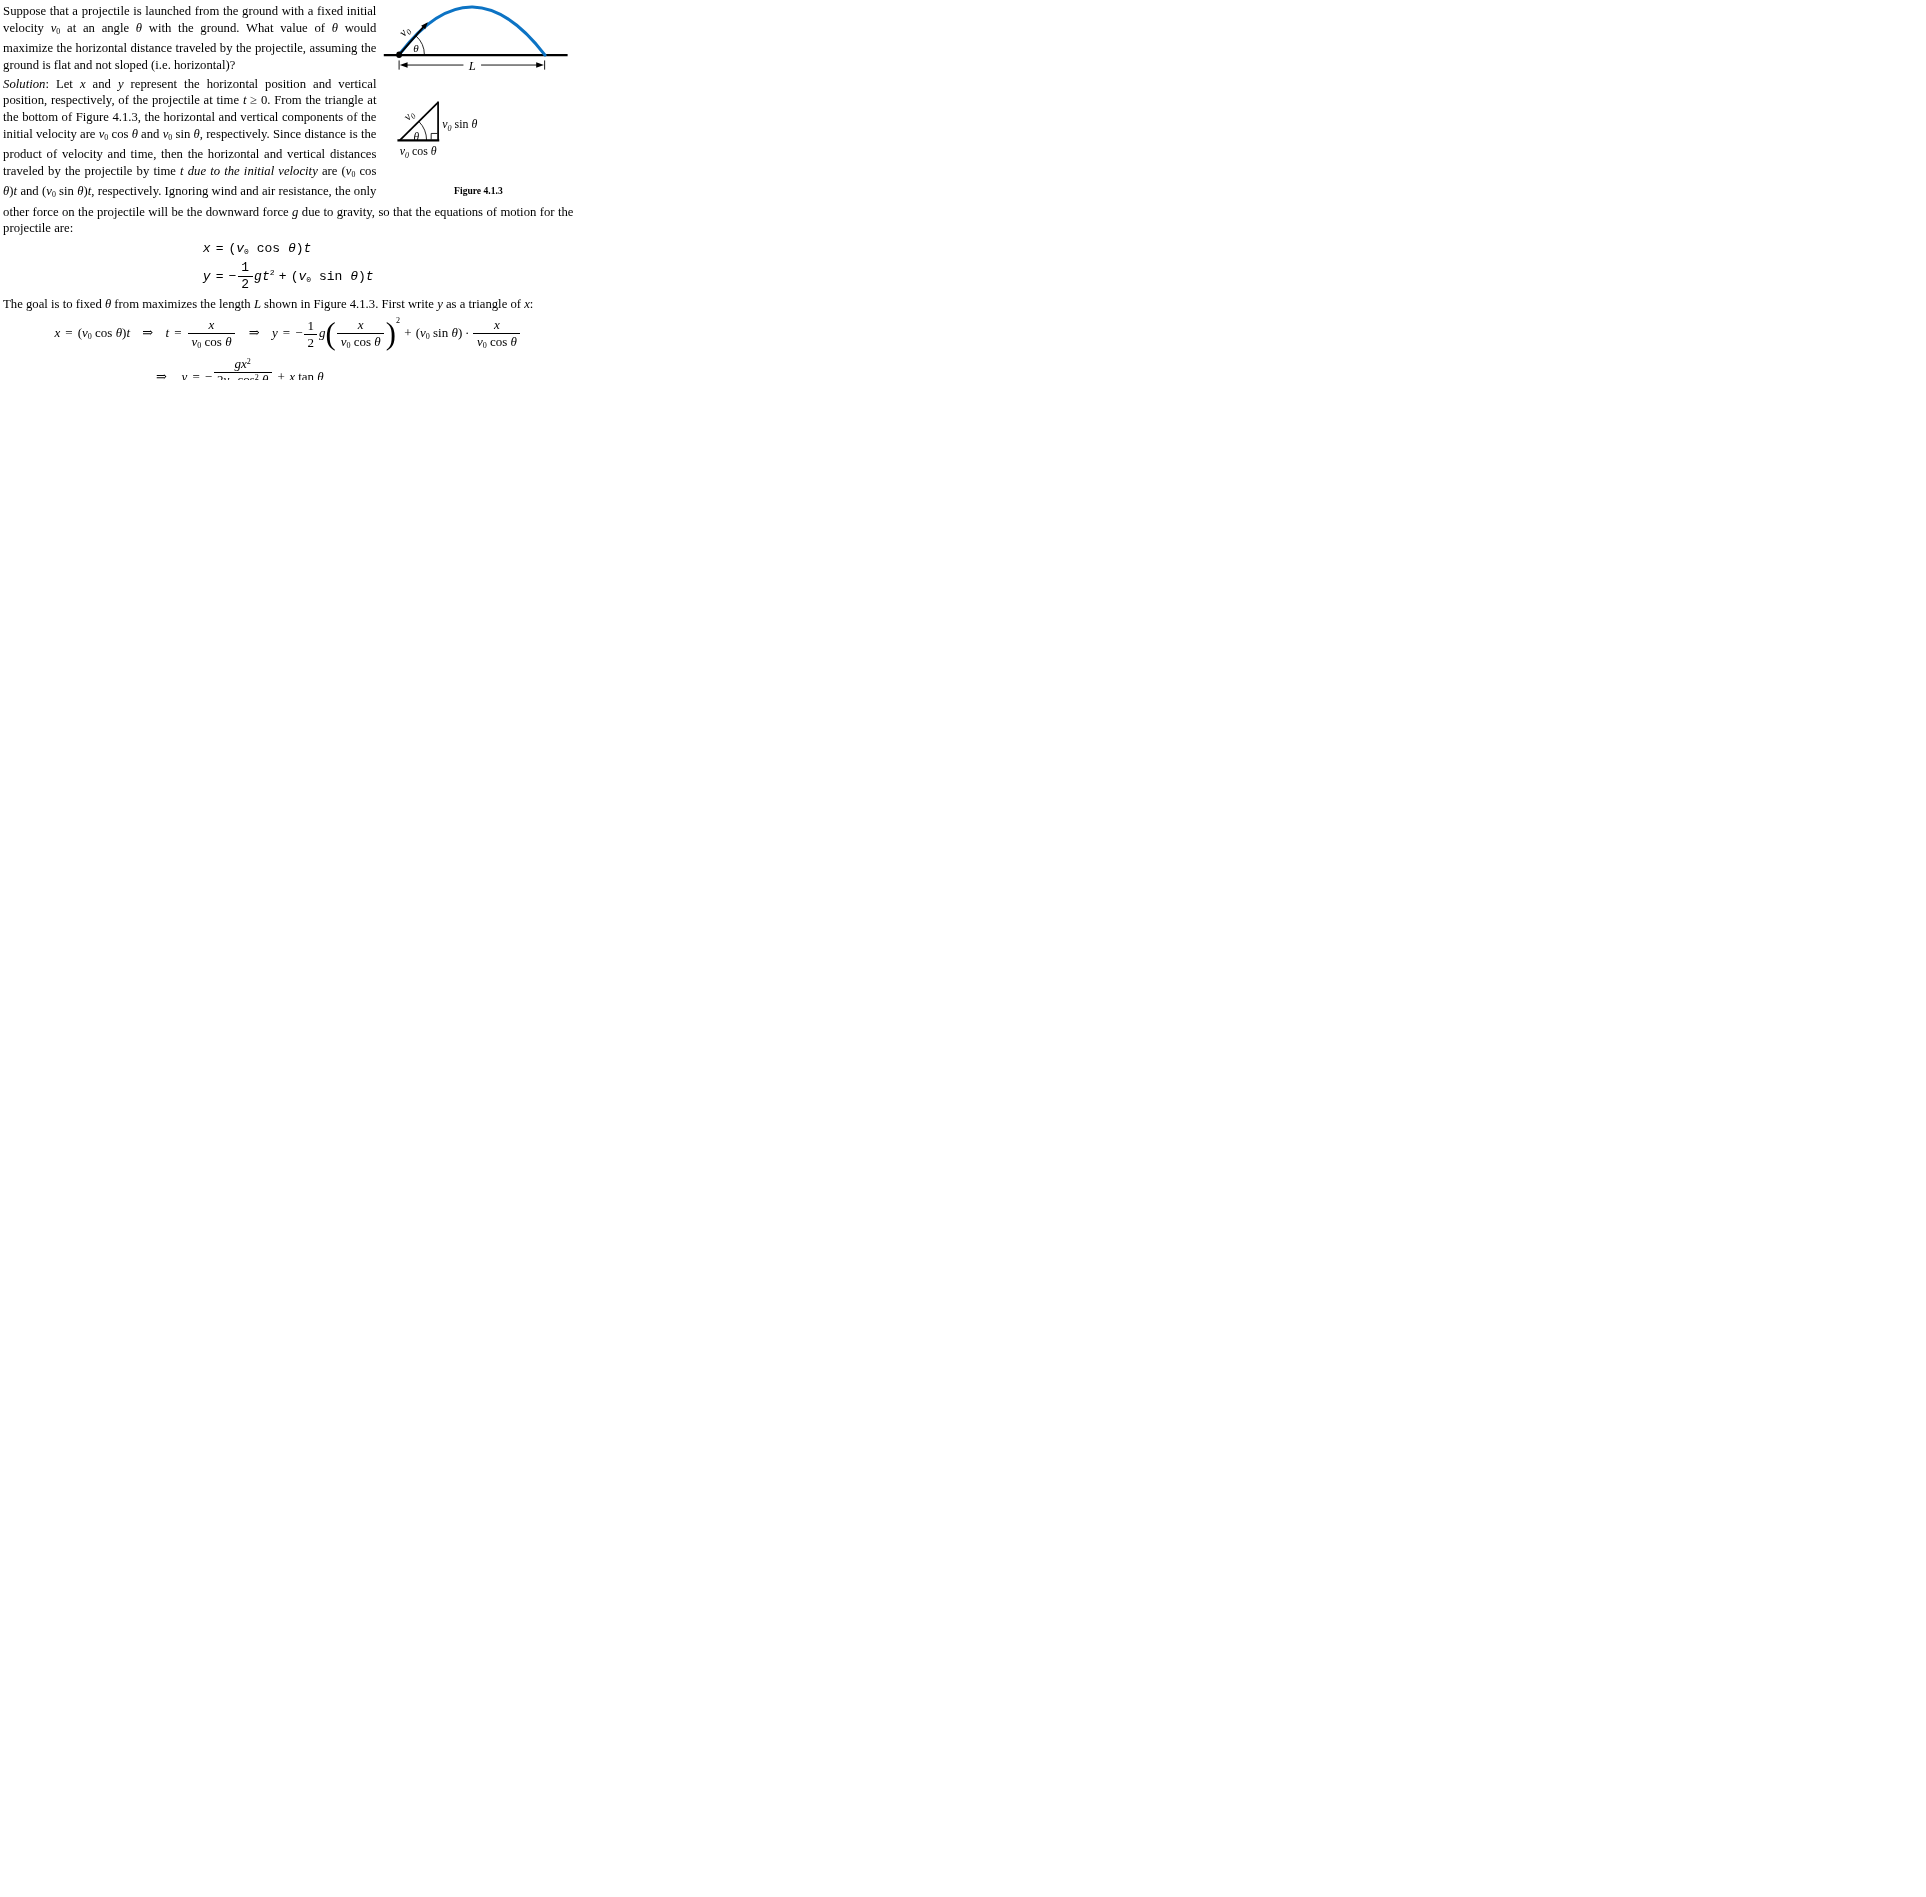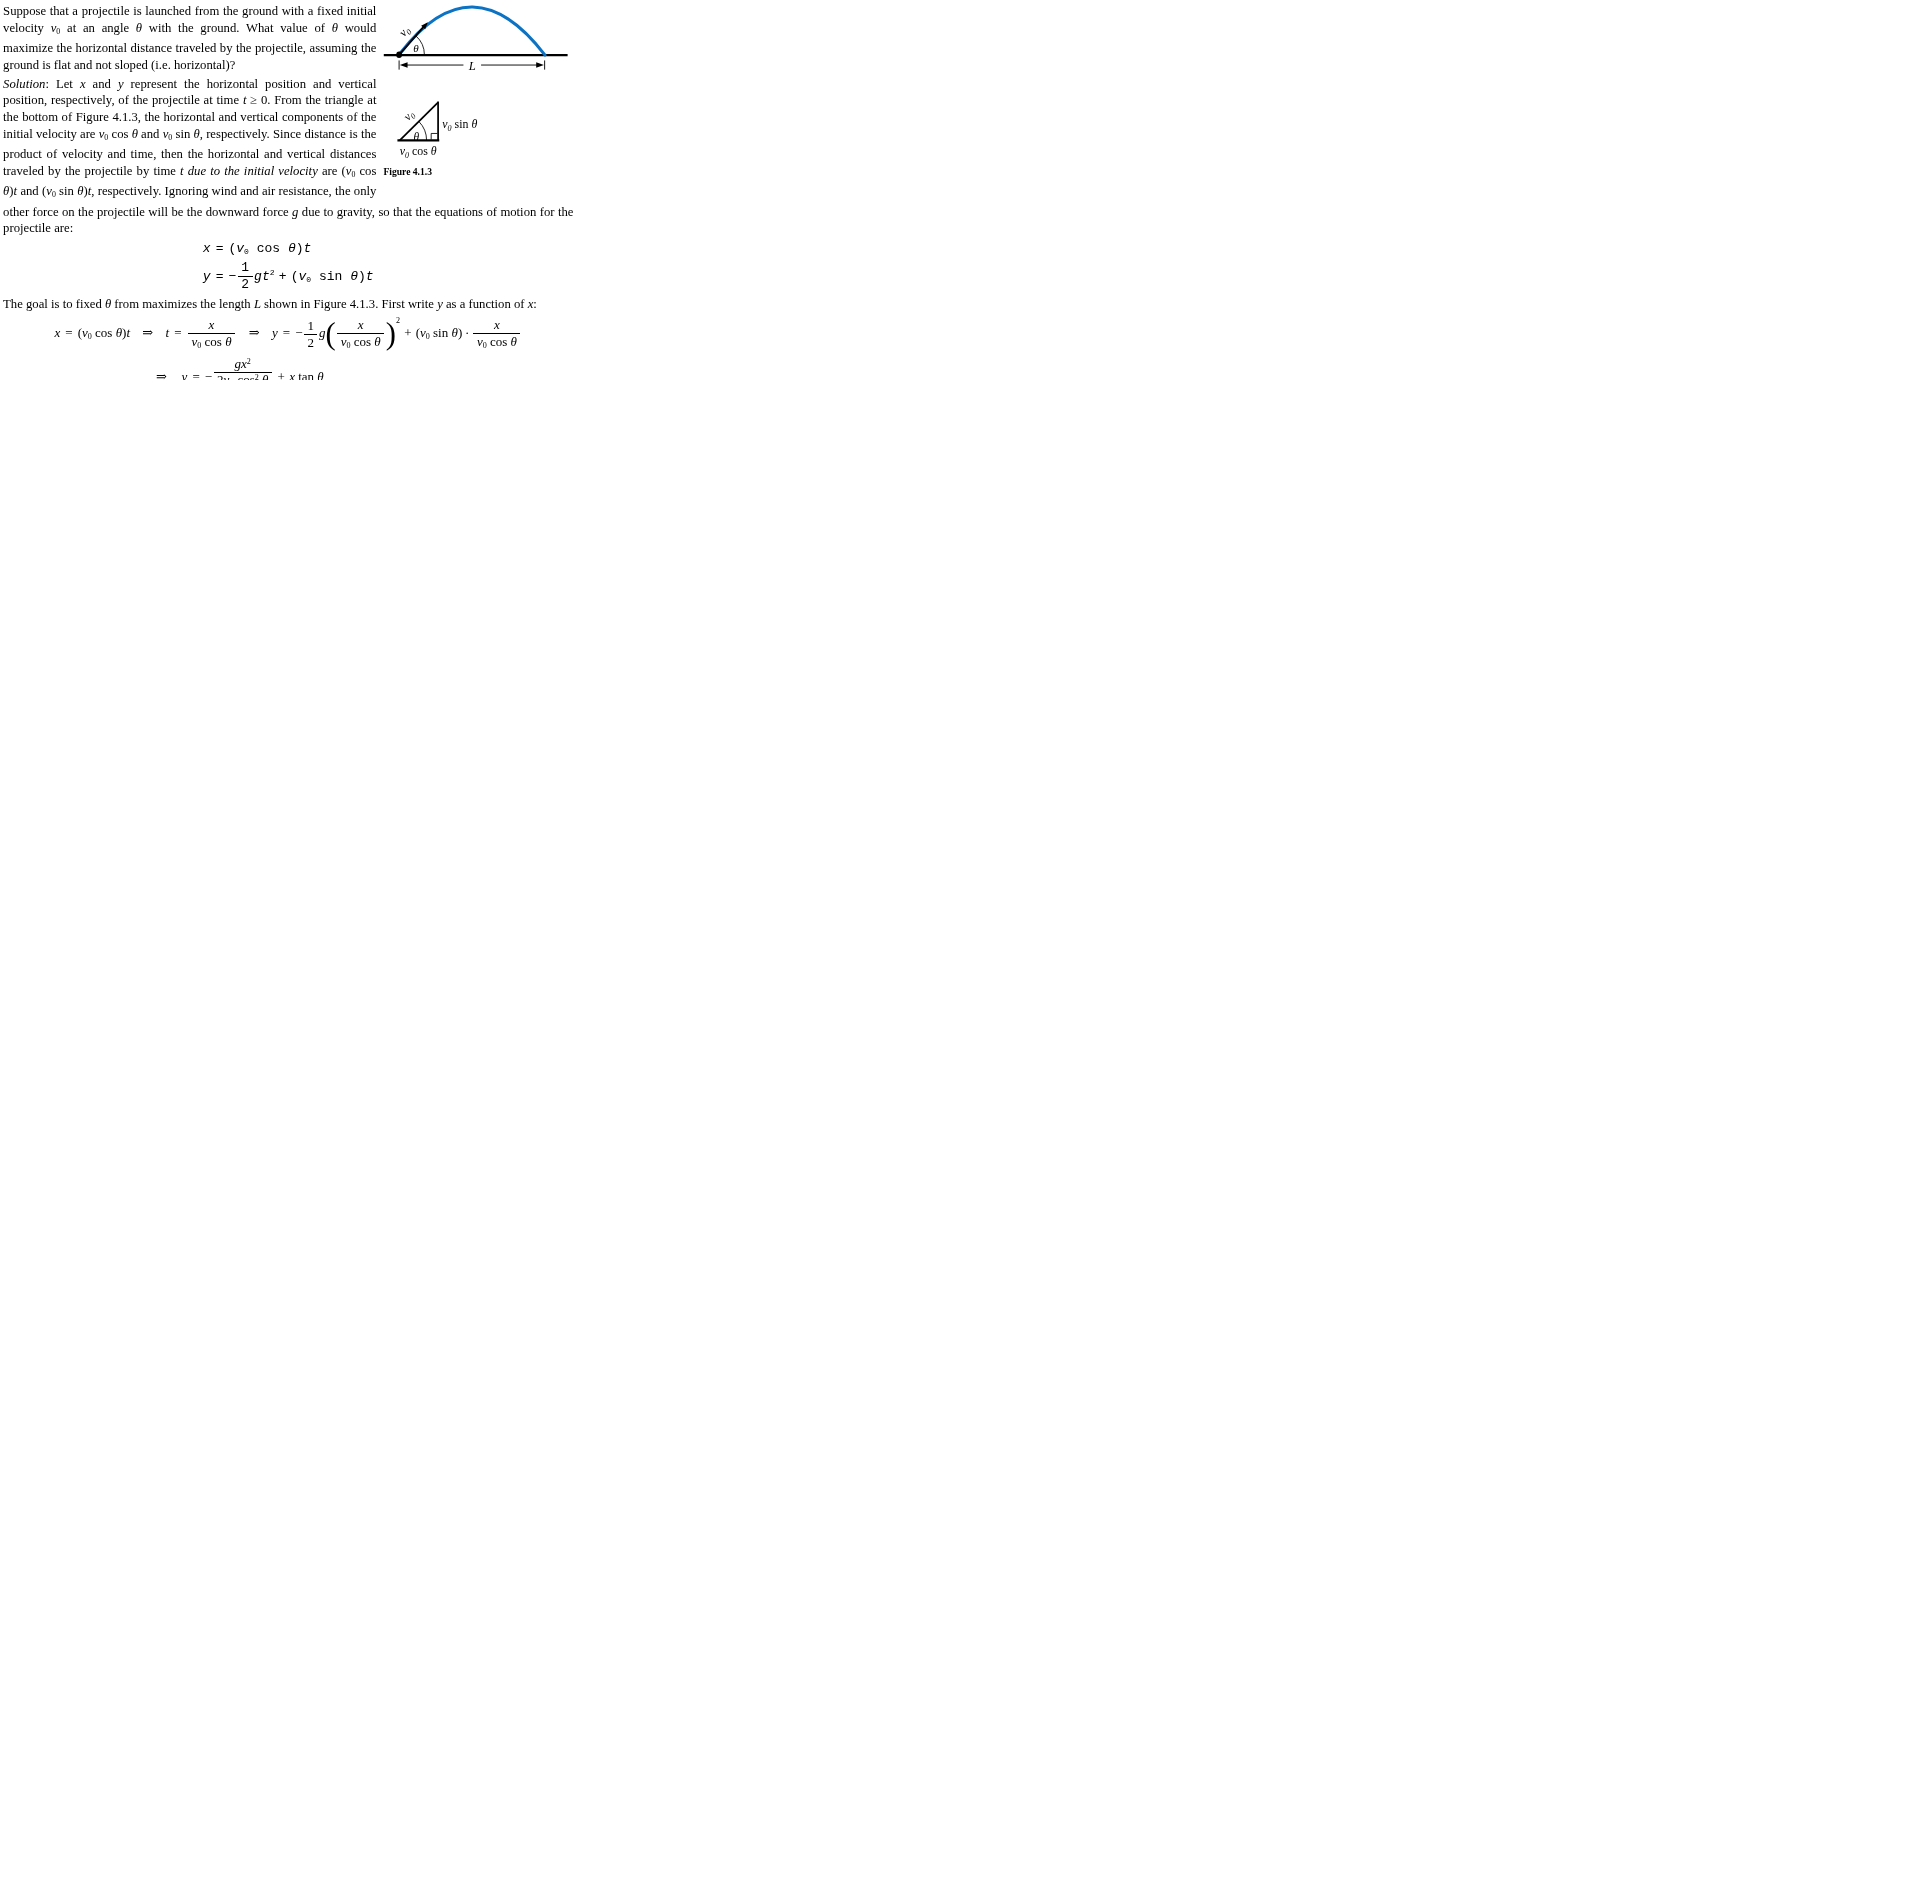--- a/index.html
+++ b/index.html
@@ -7,21 +7,21 @@
     width:578px;height:380px;box-sizing:border-box;
     padding:3.1px 4.6px 0 3.1px;overflow:hidden;
     font-family:"Liberation Serif","DejaVu Serif",serif;
     font-size:12.7px;line-height:16.6px;color:#000;
   }
   .page{width:100%;height:100%;}
   
   .figures{float:right;width:190px;height:200px;margin-left:7px;position:relative;}
   .figures svg{display:block;}
   .fig-tri{margin-top:21.6px;}
-  .caption{margin-top:3px;font-weight:bold;font-size:9.6px;line-height:11.6px;}
+  .caption{margin-top:22px;text-align:center;font-weight:bold;font-size:9.6px;line-height:11.6px;}
   .svgmath{font-family:"Liberation Serif","DejaVu Serif",serif;font-style:italic;fill:#000;}
   .svgrm{font-style:normal;}
   
   .para{margin:0 0 2.3px 0;text-align:justify;hyphens:auto;-webkit-hyphens:auto;}
   .para.goal{margin-top:4.6px;}
   
   .seg-it{font-style:italic;}
   .seg-rm{font-style:normal;}
   .seg-sub{font-size:62%;vertical-align:-0.25em;}
   .seg-sup{font-size:62%;vertical-align:0.55em;}
@@ -93,21 +93,21 @@
 
   <p class="para"><span class="seg-it">Solution</span><span class="seg-rm">: Let </span><span class="seg-it">x</span><span class="seg-rm"> and </span><span class="seg-it">y</span><span class="seg-rm"> represent the horizontal position and vertical position, respectively, of the projectile at time </span><span class="seg-it">t</span><span class="seg-rm"> ≥ 0. From the triangle at the bottom of Figure 4.1.3, the horizontal and vertical components of the initial velocity are </span><span class="seg-it">v</span><span class="seg-sub">0</span><span class="seg-rm"> cos </span><span class="seg-it">θ</span><span class="seg-rm"> and </span><span class="seg-it">v</span><span class="seg-sub">0</span><span class="seg-rm"> sin </span><span class="seg-it">θ</span><span class="seg-rm">, respectively. Since distance is the product of velocity and time, then the horizontal and vertical distances traveled by the projectile by time </span><span class="seg-it">t due to the initial velocity</span><span class="seg-rm"> are (</span><span class="seg-it">v</span><span class="seg-sub">0</span><span class="seg-rm"> cos </span><span class="seg-it">θ</span><span class="seg-rm">)</span><span class="seg-it">t</span><span class="seg-rm"> and (</span><span class="seg-it">v</span><span class="seg-sub">0</span><span class="seg-rm"> sin </span><span class="seg-it">θ</span><span class="seg-rm">)</span><span class="seg-it">t</span><span class="seg-rm">, respectively. Ignoring wind and air resistance, the only other force on the projectile will be the downward force </span><span class="seg-it">g</span><span class="seg-rm"> due to gravity, so that the equations of motion for the projectile are:</span></p>
 
   <div class="display motion">
     <div class="eqalign">
       <div class="eqrow"><span class="seg-it">x</span><span class="seg-rel">=</span><span class="seg-rm">(</span><span class="seg-it">v</span><span class="seg-sub">0</span><span class="seg-rm"> cos </span><span class="seg-it">θ</span><span class="seg-rm">)</span><span class="seg-it">t</span></div>
       <div class="eqrow"><span class="seg-it">y</span><span class="seg-rel">=</span><span class="seg-rm">−</span><span class="frac"><span class="num"><span class="seg-rm">1</span></span><span class="den"><span class="seg-rm">2</span></span></span><span class="seg-it">g</span><span class="seg-it">t</span><span class="seg-sup">2</span><span class="seg-bin">+</span><span class="seg-rm">(</span><span class="seg-it">v</span><span class="seg-sub">0</span><span class="seg-rm"> sin </span><span class="seg-it">θ</span><span class="seg-rm">)</span><span class="seg-it">t</span></div>
     </div>
   </div>
 
-  <p class="para goal"><span class="seg-rm">The goal is to fixed </span><span class="seg-it">θ</span><span class="seg-rm"> from maximizes the length </span><span class="seg-it">L</span><span class="seg-rm"> shown in Figure 4.1.3. First write </span><span class="seg-it">y</span><span class="seg-rm"> as a function of </span><span class="seg-it">x</span><span class="seg-rm">:</span></p>
+  <p class="para goal"><span class="seg-rm">The goal is to fixed </span><span class="seg-it">θ</span><span class="seg-rm"> from maximizes the length </span><span class="seg-it">L</span><span class="seg-rm"> shown in Figure 4.1.3. First write </span><span class="seg-it">y</span><span class="seg-rm"> as a triangle of </span><span class="seg-it">x</span><span class="seg-rm">:</span></p>
 
   <div class="display deriv1"><span class="seg-it">x</span><span class="seg-rel">=</span><span class="seg-rm">(</span><span class="seg-it">v</span><span class="seg-sub">0</span><span class="seg-rm"> cos </span><span class="seg-it">θ</span><span class="seg-rm">)</span><span class="seg-it">t</span><span class="seg-arrow">⇒</span><span class="seg-it">t</span><span class="seg-rel">=</span><span class="frac"><span class="num"><span class="seg-it">x</span></span><span class="den"><span class="seg-it">v</span><span class="seg-sub">0</span><span class="seg-rm"> cos </span><span class="seg-it">θ</span></span></span><span class="seg-arrow">⇒</span><span class="seg-it">y</span><span class="seg-rel">=</span><span class="seg-rm">−</span><span class="frac"><span class="num"><span class="seg-rm">1</span></span><span class="den"><span class="seg-rm">2</span></span></span><span class="seg-it">g</span><span class="pgroup">
         <span class="bigp">(</span>
         <span class="frac">
           <span class="num"><span class="seg-it">x</span></span>
           <span class="den"><span class="seg-it">v</span><span class="seg-sub">0</span><span class="seg-rm"> cos </span><span class="seg-it">θ</span></span>
         </span>
         <span class="bigp">)</span>
         <span class="psup">2</span>
       </span><span class="seg-bin">+</span><span class="seg-rm">(</span><span class="seg-it">v</span><span class="seg-sub">0</span><span class="seg-rm"> sin </span><span class="seg-it">θ</span><span class="seg-rm">)</span><span class="seg-cdot">·</span><span class="frac"><span class="num"><span class="seg-it">x</span></span><span class="den"><span class="seg-it">v</span><span class="seg-sub">0</span><span class="seg-rm"> cos </span><span class="seg-it">θ</span></span></span></div>

